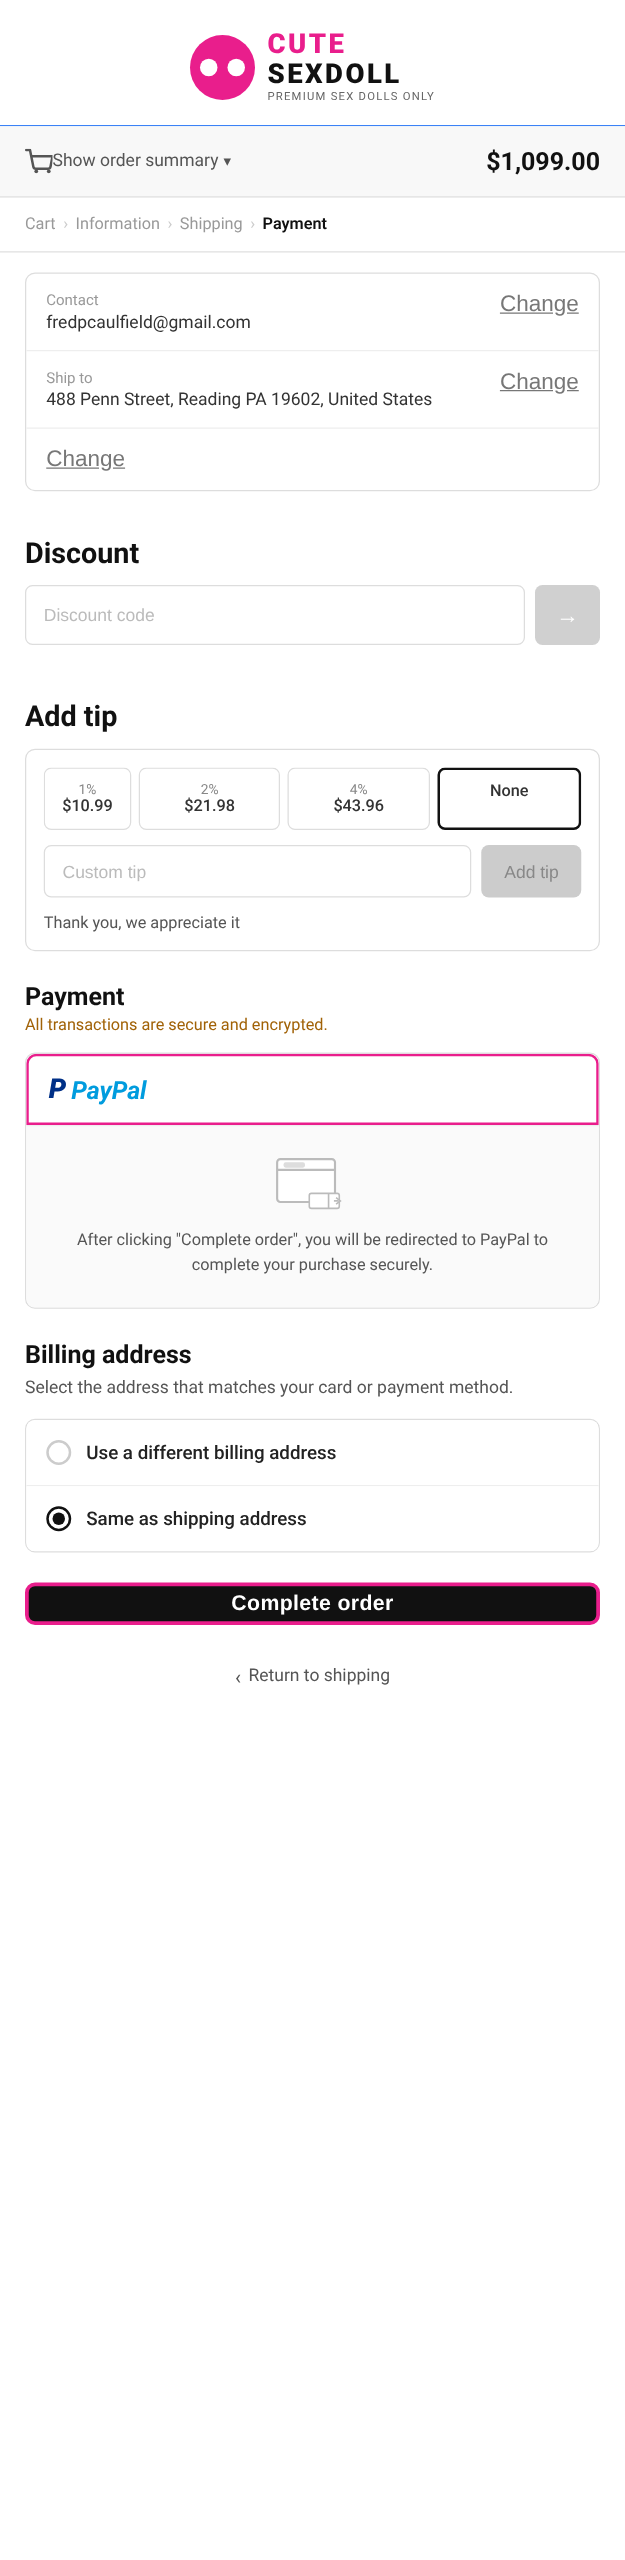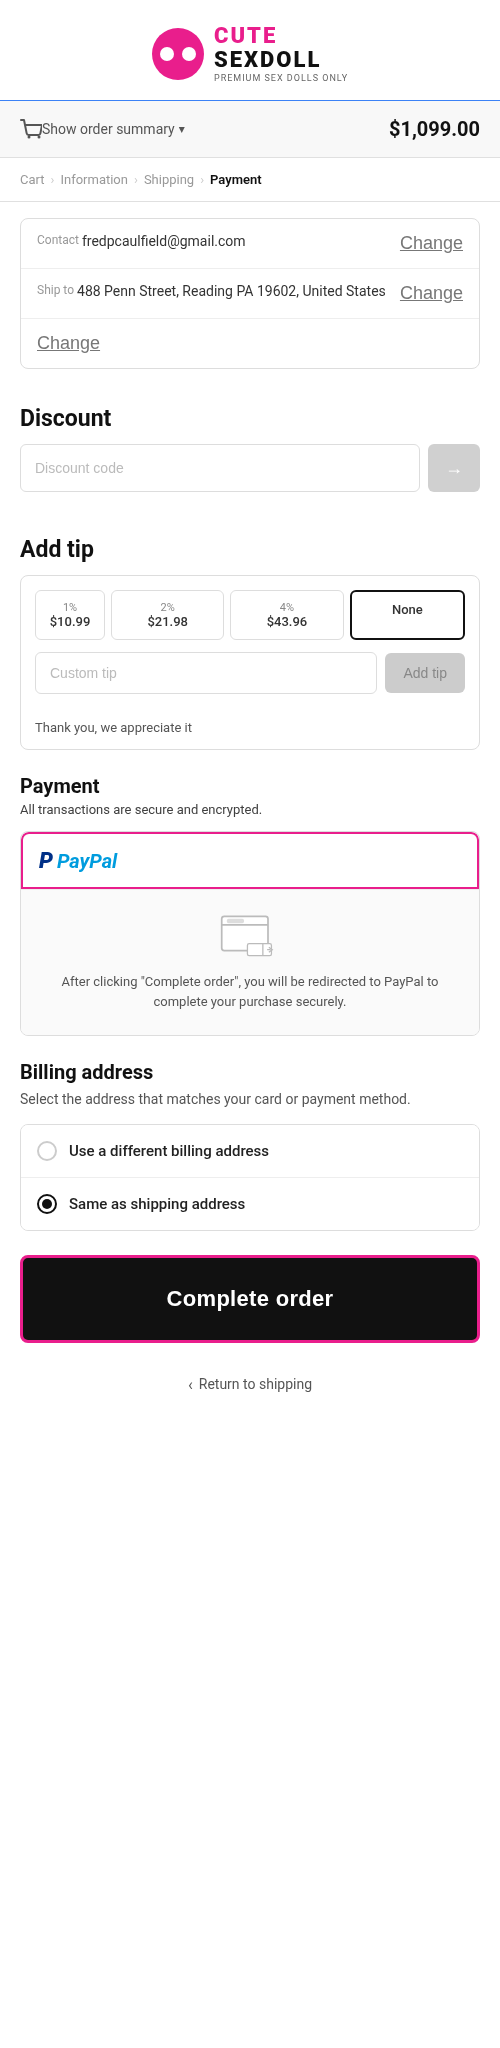--- a/index.html
+++ b/index.html
@@ -147,20 +147,21 @@
       display: flex;
       justify-content: space-between;
       align-items: flex-start;
       border-bottom: 1px solid #eee;
     }
     .info-row:last-child {
       border-bottom: none;
     }
     .info-row-left {
       display: flex;
+      flex-direction: column;
       gap: 3px;
     }
     .info-label {
       font-size: 12px;
       color: #999;
     }
     .info-value {
       font-size: 14px;
       color: #333;
     }
@@ -248,22 +249,21 @@
       color: #333;
       font-weight: 500;
     }
     .tip-option.selected {
       border: 2px solid #111;
       border-radius: 6px;
     }
     .tip-custom-row {
       display: flex;
       gap: 8px;
-      margin-bottom: 26px;
-      align-items: center;
+      margin-bottom: 13px;
     }
     .tip-custom-input {
       flex: 1;
       border: 1px solid #ddd;
       border-radius: 6px;
       padding: 12px 14px;
       font-size: 14px;
       color: #bbb;
       outline: none;
     }
@@ -288,21 +288,21 @@
       margin-bottom: 24px;
     }
     .payment-title {
       font-size: 20px;
       font-weight: 700;
       color: #111;
       margin-bottom: 4px;
     }
     .payment-secure {
       font-size: 13px;
-      color: #404040;
+      color: #a16207;
       margin-bottom: 14px;
     }
     .payment-box {
       border: 1px solid #ddd;
       border-radius: 8px;
       overflow: hidden;
     }
     .paypal-option {
       display: flex;
       align-items: center;
@@ -407,26 +407,26 @@
       color: #222;
       font-weight: 500;
     }
 
     
     .complete-order-section {
       padding: 0 20px 16px;
     }
     .complete-order-btn {
       width: 100%;
-      padding: 28px;
+      padding: 4px;
       background: #111;
       color: white;
       border: 3px solid #e91e8c;
       border-radius: 8px;
-      font-size: 22px;
+      font-size: 17px;
       font-weight: 600;
       cursor: pointer;
       letter-spacing: 0.3px;
     }
 
     
     .return-shipping {
       display: flex;
       align-items: center;
       justify-content: center;

